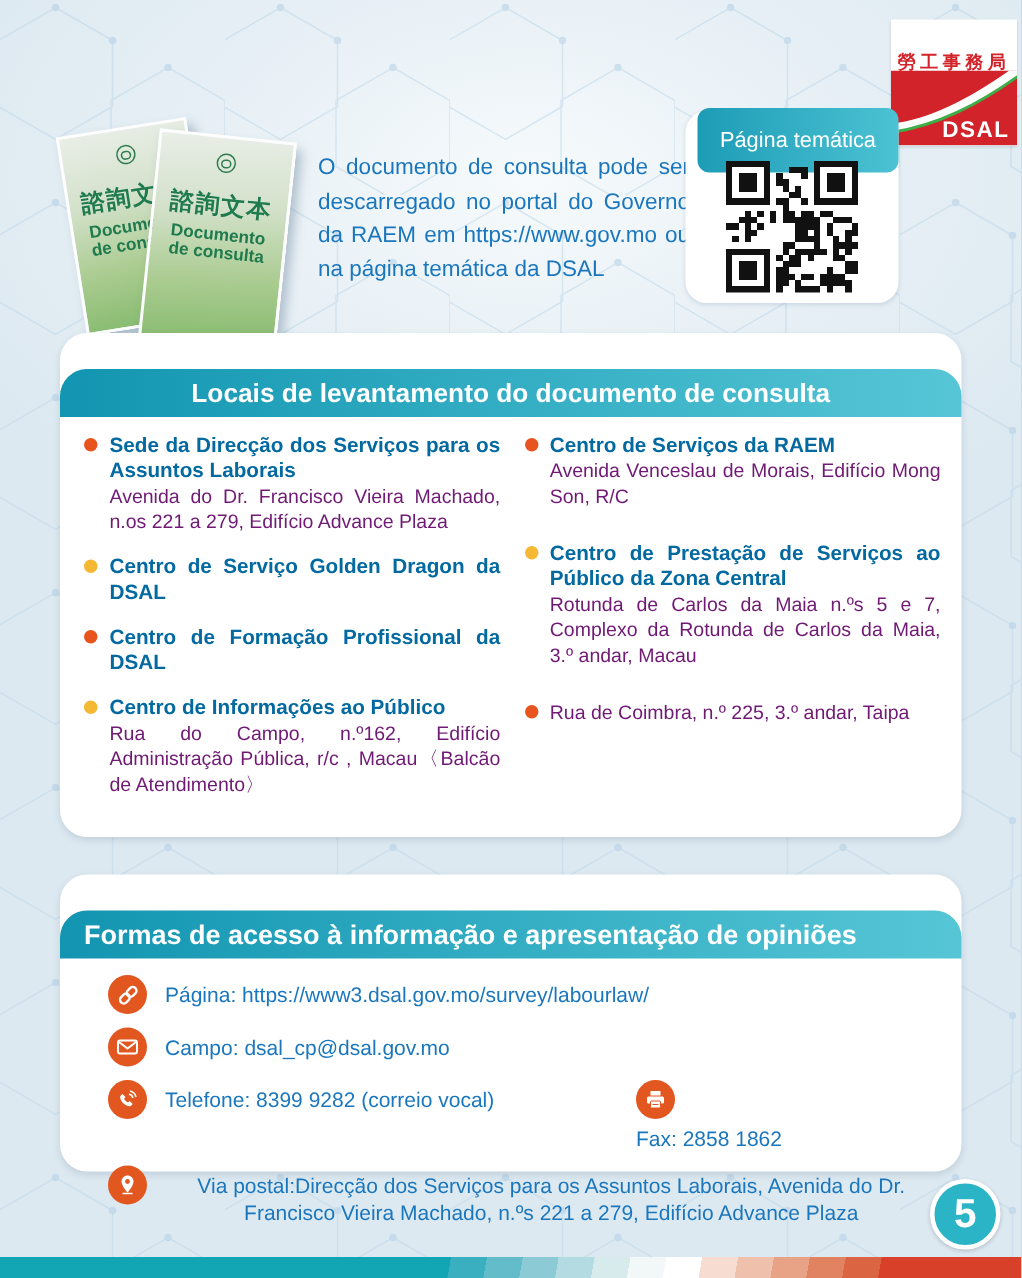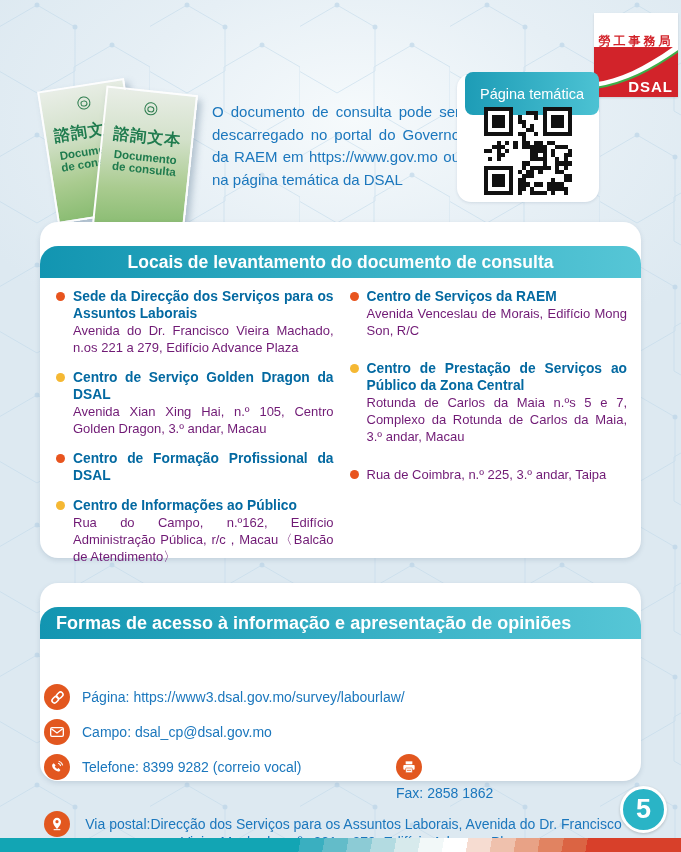--- a/index.html
+++ b/index.html
@@ -53,21 +53,21 @@
   .loc-col { flex:1; }
   .loc-item { position:relative; padding-left:17px; margin-bottom:13px; }
   .loc-col-right .loc-item { margin-bottom:21px; }
   .loc-item .bullet { position:absolute; left:0; top:4px; width:9px; height:9px; border-radius:50%; }
   .loc-item:nth-child(odd) .bullet { background:#e8541e; }
   .loc-item:nth-child(even) .bullet { background:#f5b833; }
   .loc-title { color:#0369a1; font-weight:bold; font-size:13.8px; line-height:17px; text-align:justify; }
   .loc-addr { color:#701a75; font-size:13px; line-height:17px; text-align:justify; }
 
   
-  .contact-rows { padding:11px 16px 0 4px;margin-top:34px; }
+  .contact-rows { padding:11px 16px 0 32px; }
   .contact-row { display:flex; align-items:flex-start; margin-bottom:9px; }
   .icon-circle { flex:0 0 26px; width:26px; height:26px; border-radius:50%; background:#e2571f; display:flex; align-items:center; justify-content:center; margin-right:12px; }
   .contact-text { color:#1b77bd; font-size:14px; line-height:18px; padding-top:4px; }
   .row-split { display:flex; }
   .cell-phone { width:352px; display:flex; align-items:flex-start; }
   .cell-fax { display:flex; align-items:flex-start;flex-direction:column; }
   .cell-fax .icon-circle { margin-right:8px; }
   .postal-text { width:545px; text-align:center; }
 
   
@@ -279,21 +279,20 @@
     <div class="loc-columns">
       <div class="loc-col loc-col-left">
         <div class="loc-item">
           <span class="bullet"></span>
           <div class="loc-title">Sede da Direcção dos Serviços para os Assuntos Laborais</div>
           <div class="loc-addr">Avenida do Dr. Francisco Vieira Machado, n.os 221 a 279, Edifício Advance Plaza</div>
         </div>
         <div class="loc-item">
           <span class="bullet"></span>
           <div class="loc-title">Centro de Serviço Golden Dragon da DSAL</div>
-          <div class="loc-addr">Avenida Xian Xing Hai, n.º 105, Centro Golden Dragon, 3.º andar, Macau</div>
         </div>
         <div class="loc-item">
           <span class="bullet"></span>
           <div class="loc-title">Centro de Formação Profissional da DSAL</div>
         </div>
         <div class="loc-item">
           <span class="bullet"></span>
           <div class="loc-title">Centro de Informações ao Público</div>
           <div class="loc-addr">Rua do Campo, n.º162, Edifício Administração Pública, r/c , Macau〈Balcão de Atendimento〉</div>
         </div>

